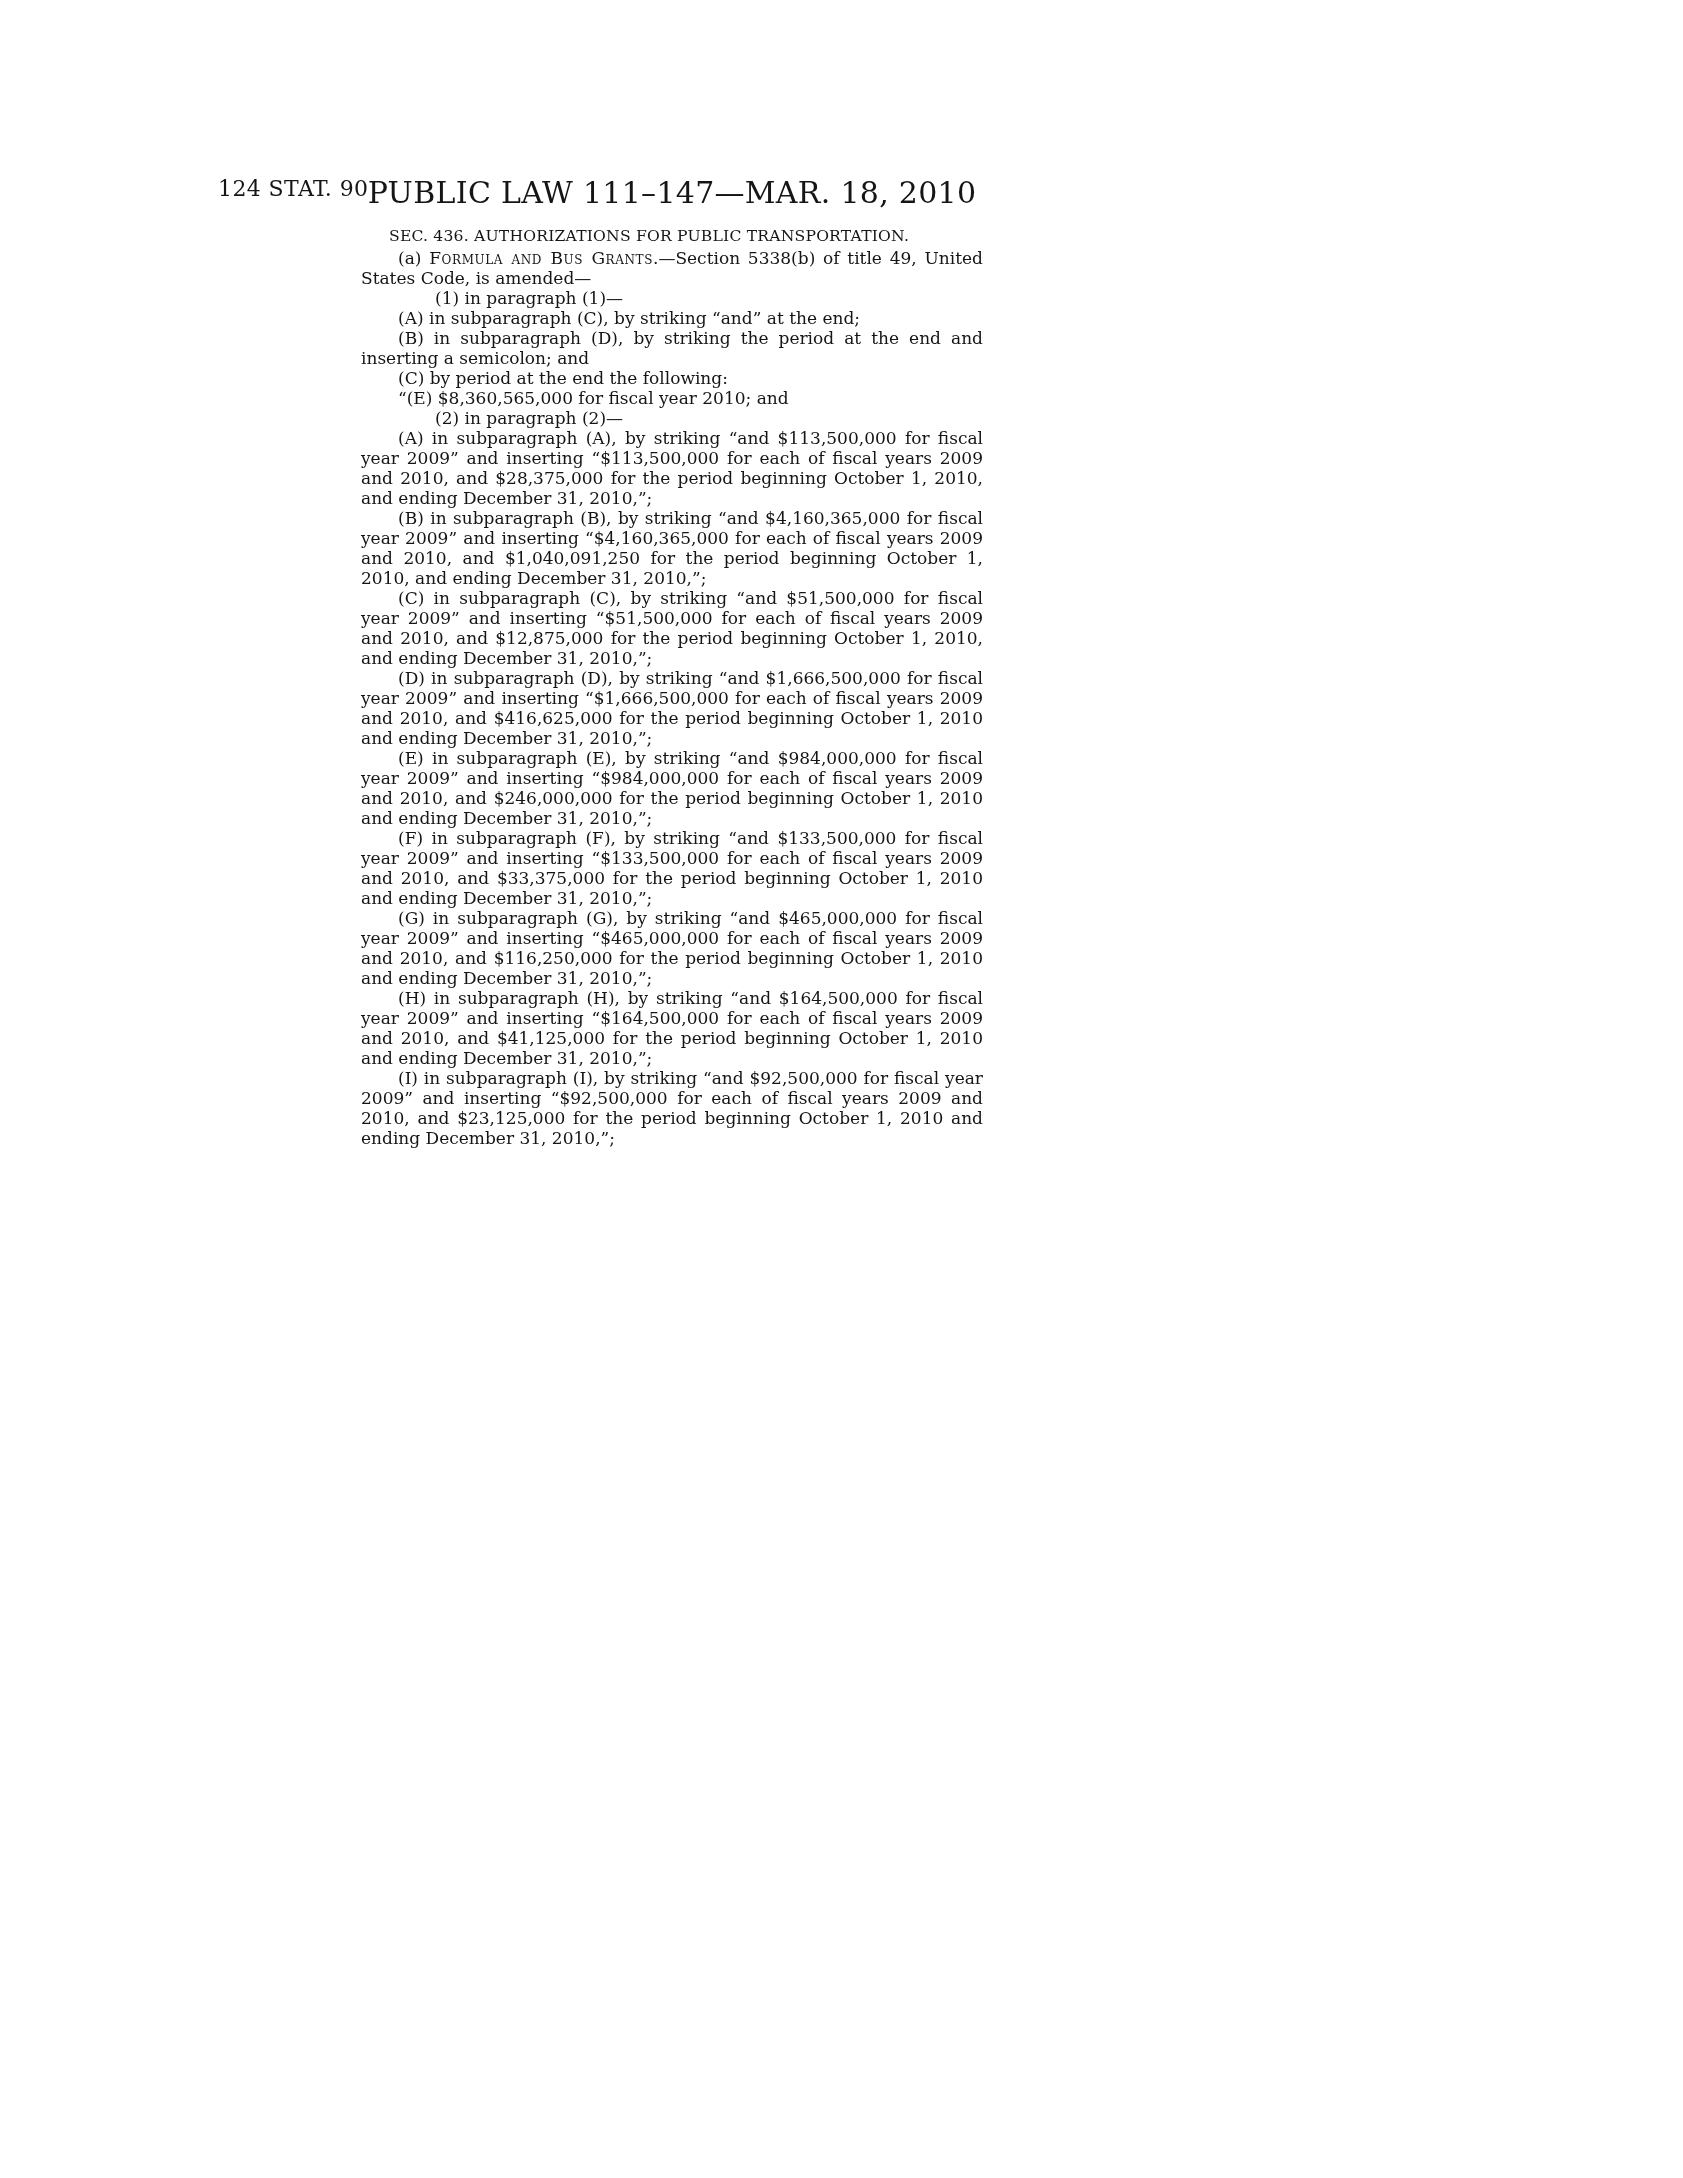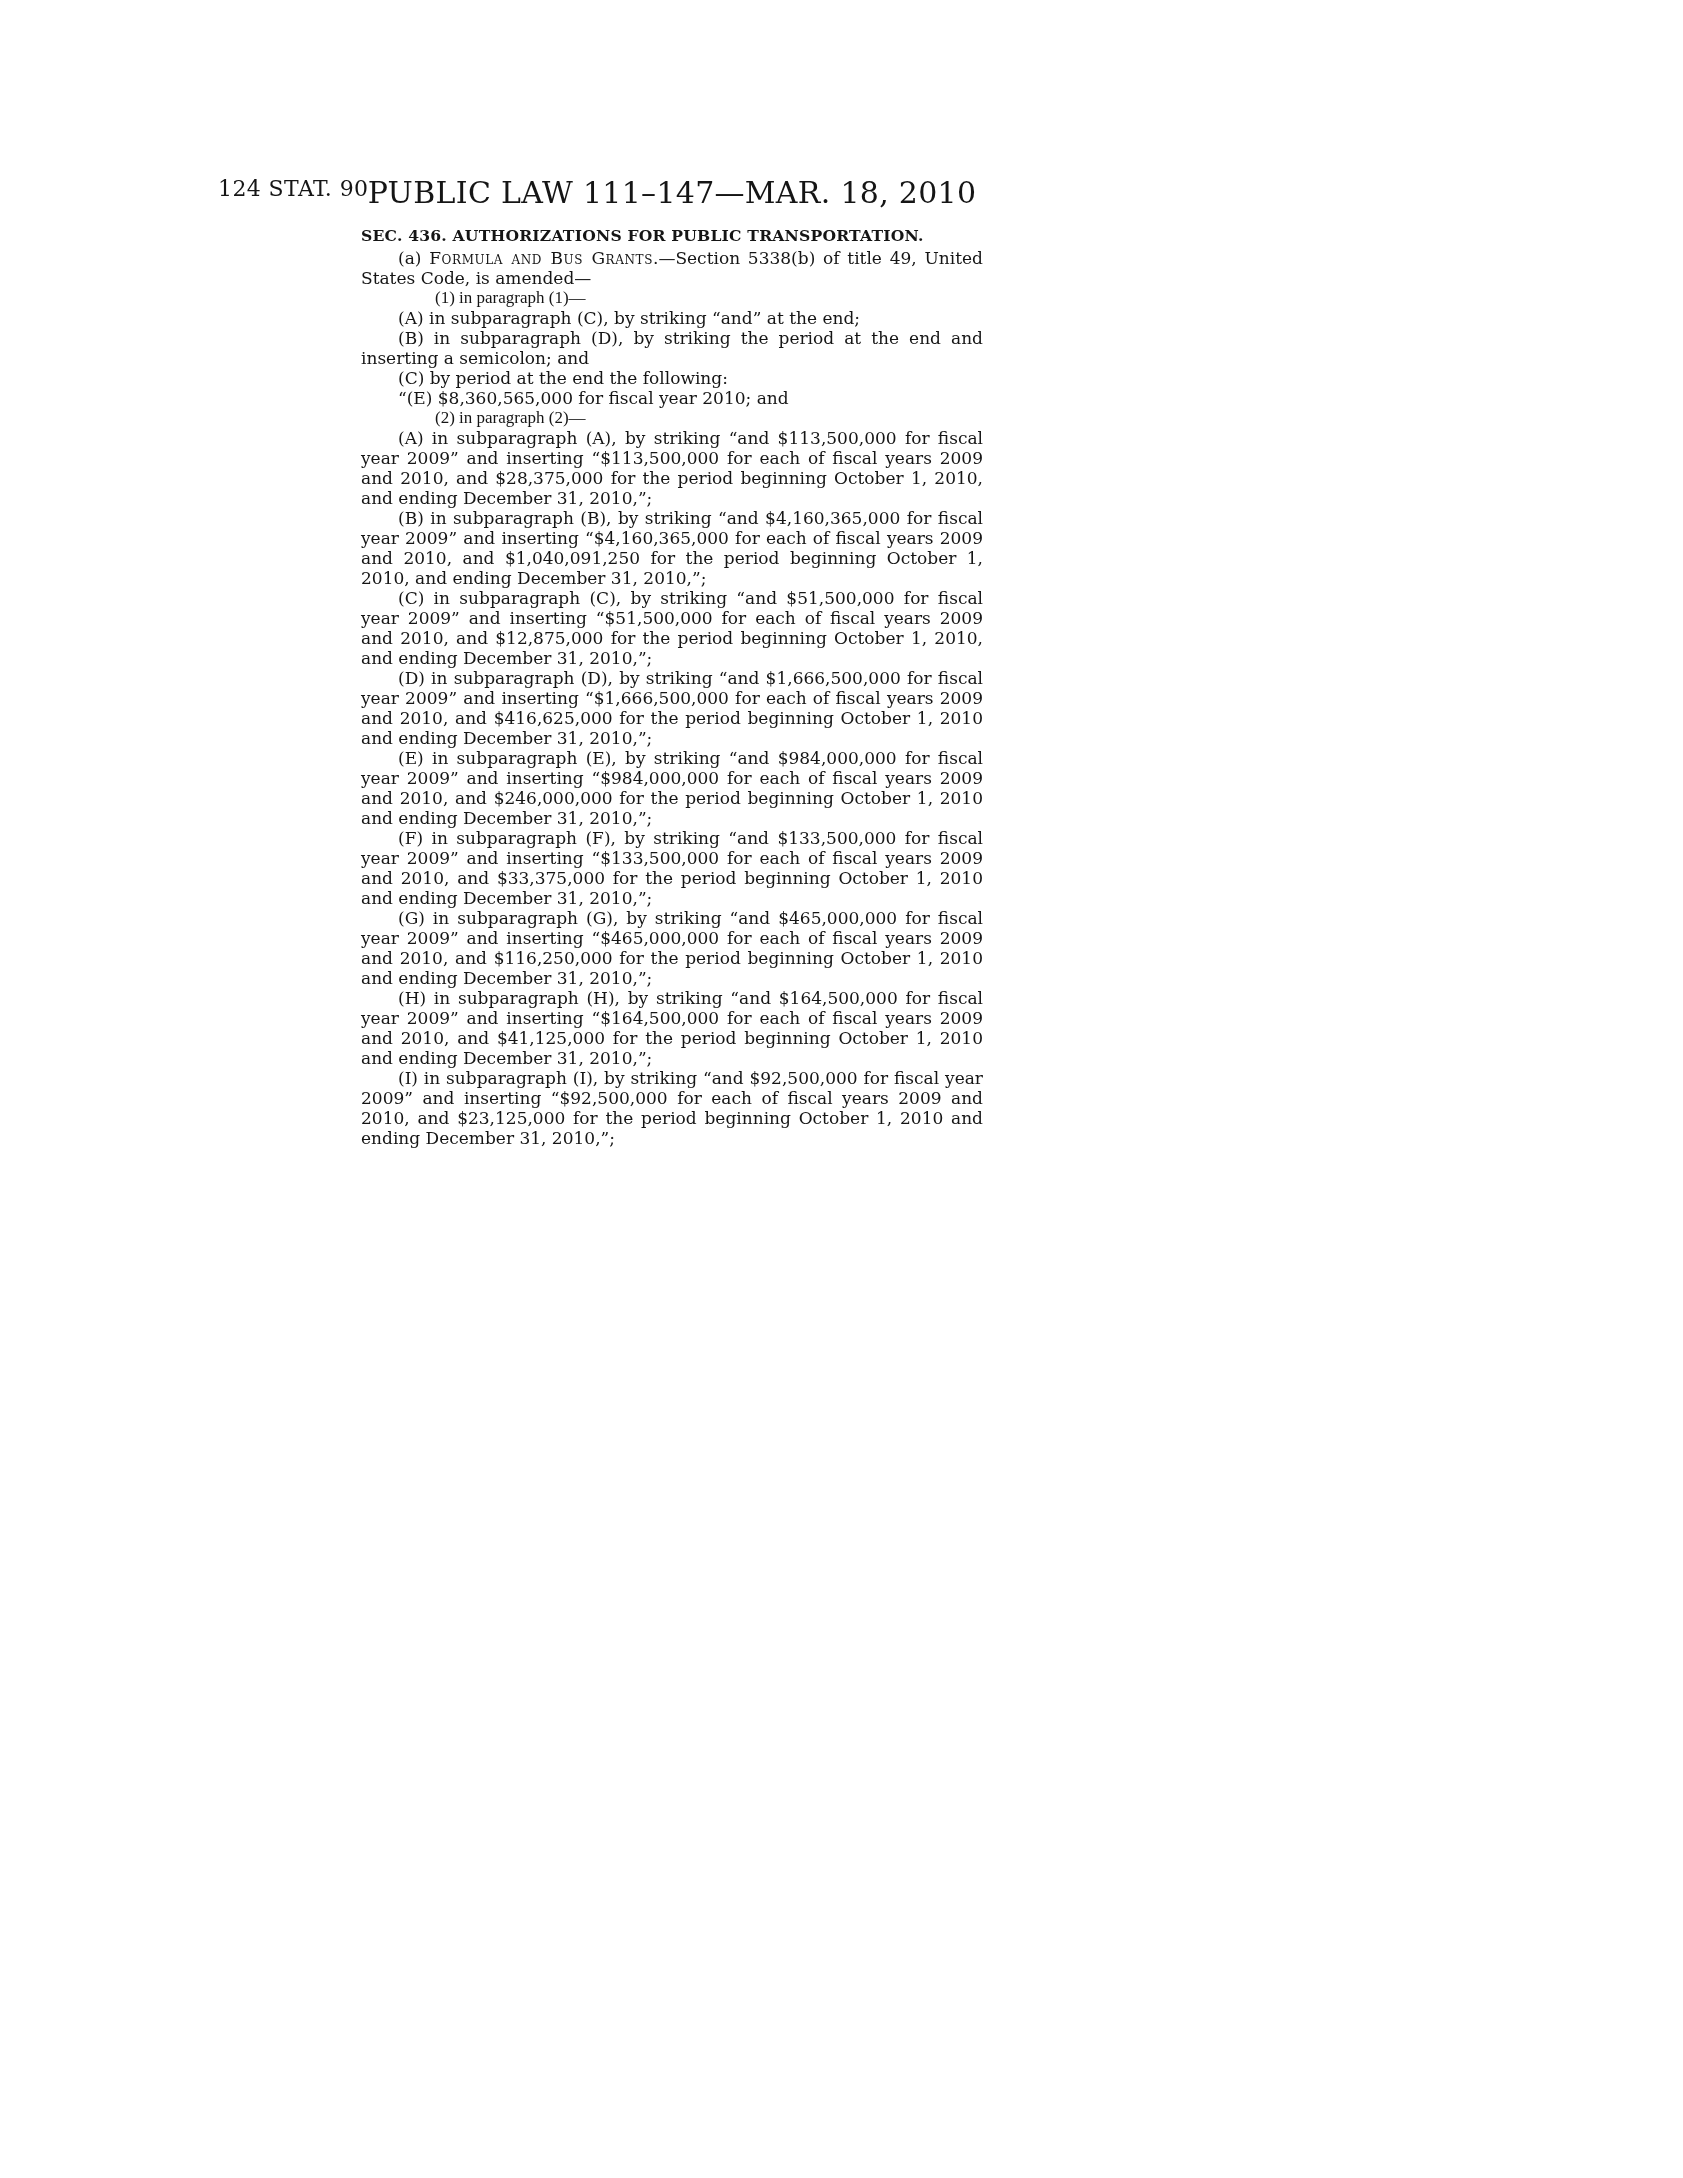--- a/index.html
+++ b/index.html
@@ -53,24 +53,24 @@
   }
   .para { }
   .p-heading {
     font-weight: bold;
     font-size: 15.6px;
     letter-spacing: 0.2px;
     text-align: left;
     margin-bottom: 2px;
   }
   .p-a  { text-indent: 37px; }
-  .p-1  { margin-left: 37px; text-indent: 37px; font-family: Liberation Serif, serif; }
+  .p-1  { margin-left: 37px; text-indent: 37px; }
   .p-A  { text-indent: 37px; }
   .run-normal { }
-  .run-bold { font-weight: bold; }
+  .run-bold { font-weight: normal; margin-left: 28px; }
   .run-smallcaps { font-variant: small-caps; letter-spacing: 0.6px; }
 </style>
 </head>
 <body>
 
 <div class="page">
 
   <div class="header-row">
     <div class="stat-number">124 STAT. 90</div>
     <div class="law-title">PUBLIC LAW 111–147—MAR. 18, 2010</div>

